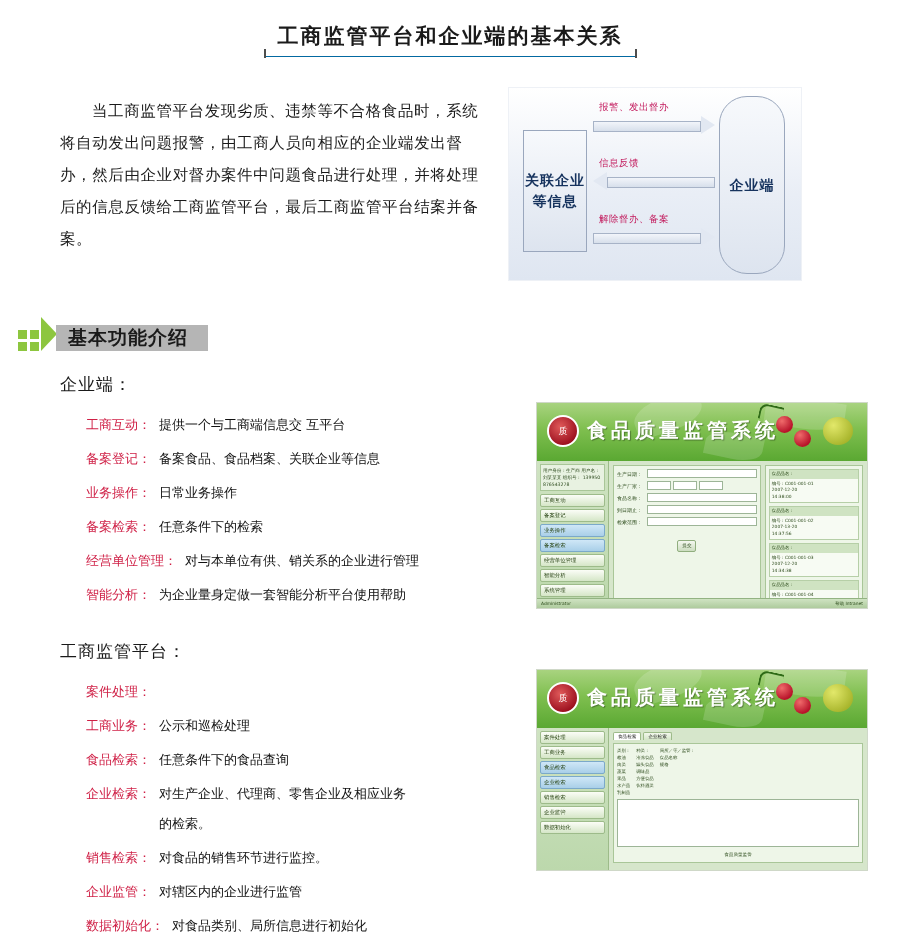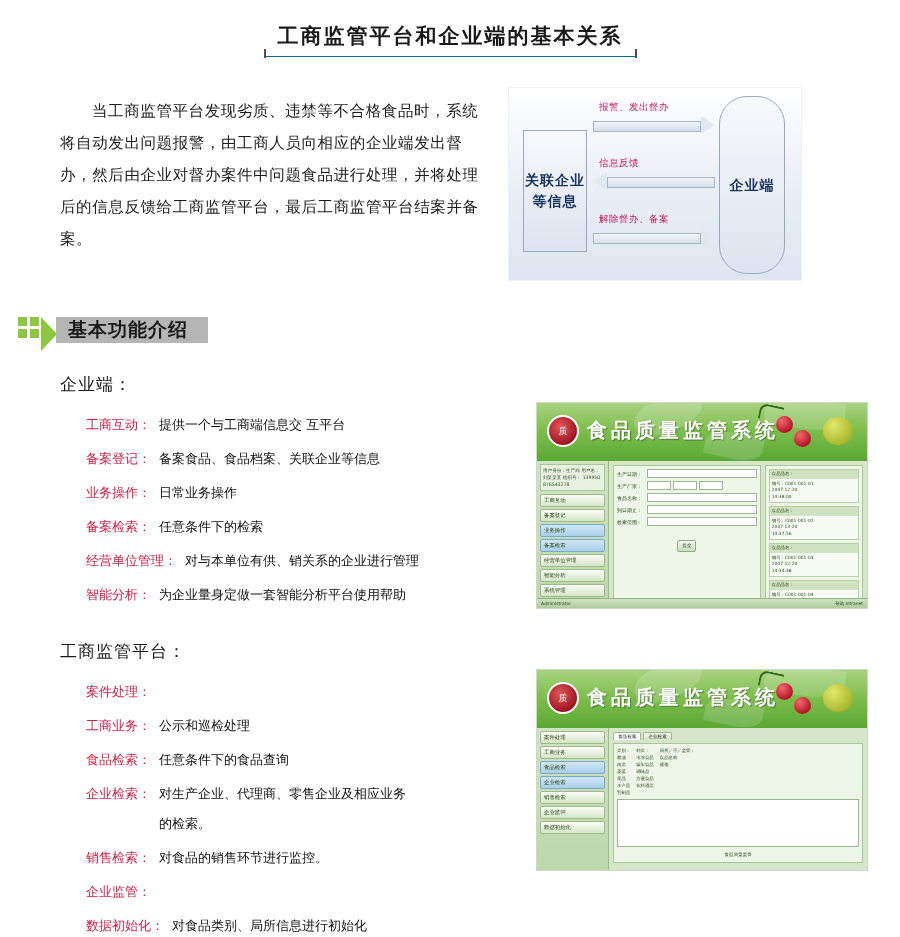--- a/index.html
+++ b/index.html
@@ -133,21 +133,21 @@
   .ar2 .arrow-head { left: 0; border-right: 14px solid #e2e8f2; }
   
   .ar3 { top: 140px; }
   .ar3 .arrow-body { left: 0; right: 14px; }
   .ar3 .arrow-head { right: 0; border-left: 14px solid #e2e8f2; }
 
   
   .section-head {
     margin: 36px 0 0 18px;
     display: flex;
-    align-items: flex-start;
+    align-items: flex-end;
     height: 34px;
   }
   .sh-blocks {
     display: flex;
     flex-direction: column;
     gap: 3px;
     margin-right: 2px;
   }
   .sh-blocks .row {
     display: flex;
@@ -624,20 +624,21 @@
           <span class="sub">对生产企业、代理商、零售企业及相应业务</span>
           <span class="sub">的检索。</span>
         </span>
       </div>
       <div class="feature">
         <span class="k">销售检索：</span>
         <span class="v">对食品的销售环节进行监控。</span>
       </div>
       <div class="feature">
         <span class="k">企业监管：</span>
+        <span class="v">对辖区内的企业进行监管</span>
       </div>
       <div class="feature">
         <span class="k">数据初始化：</span>
         <span class="v">对食品类别、局所信息进行初始化</span>
       </div>
     </div>
 
     <div class="shot shot-2">
       <div class="shot-banner">
         <div class="leaf l1"></div>

